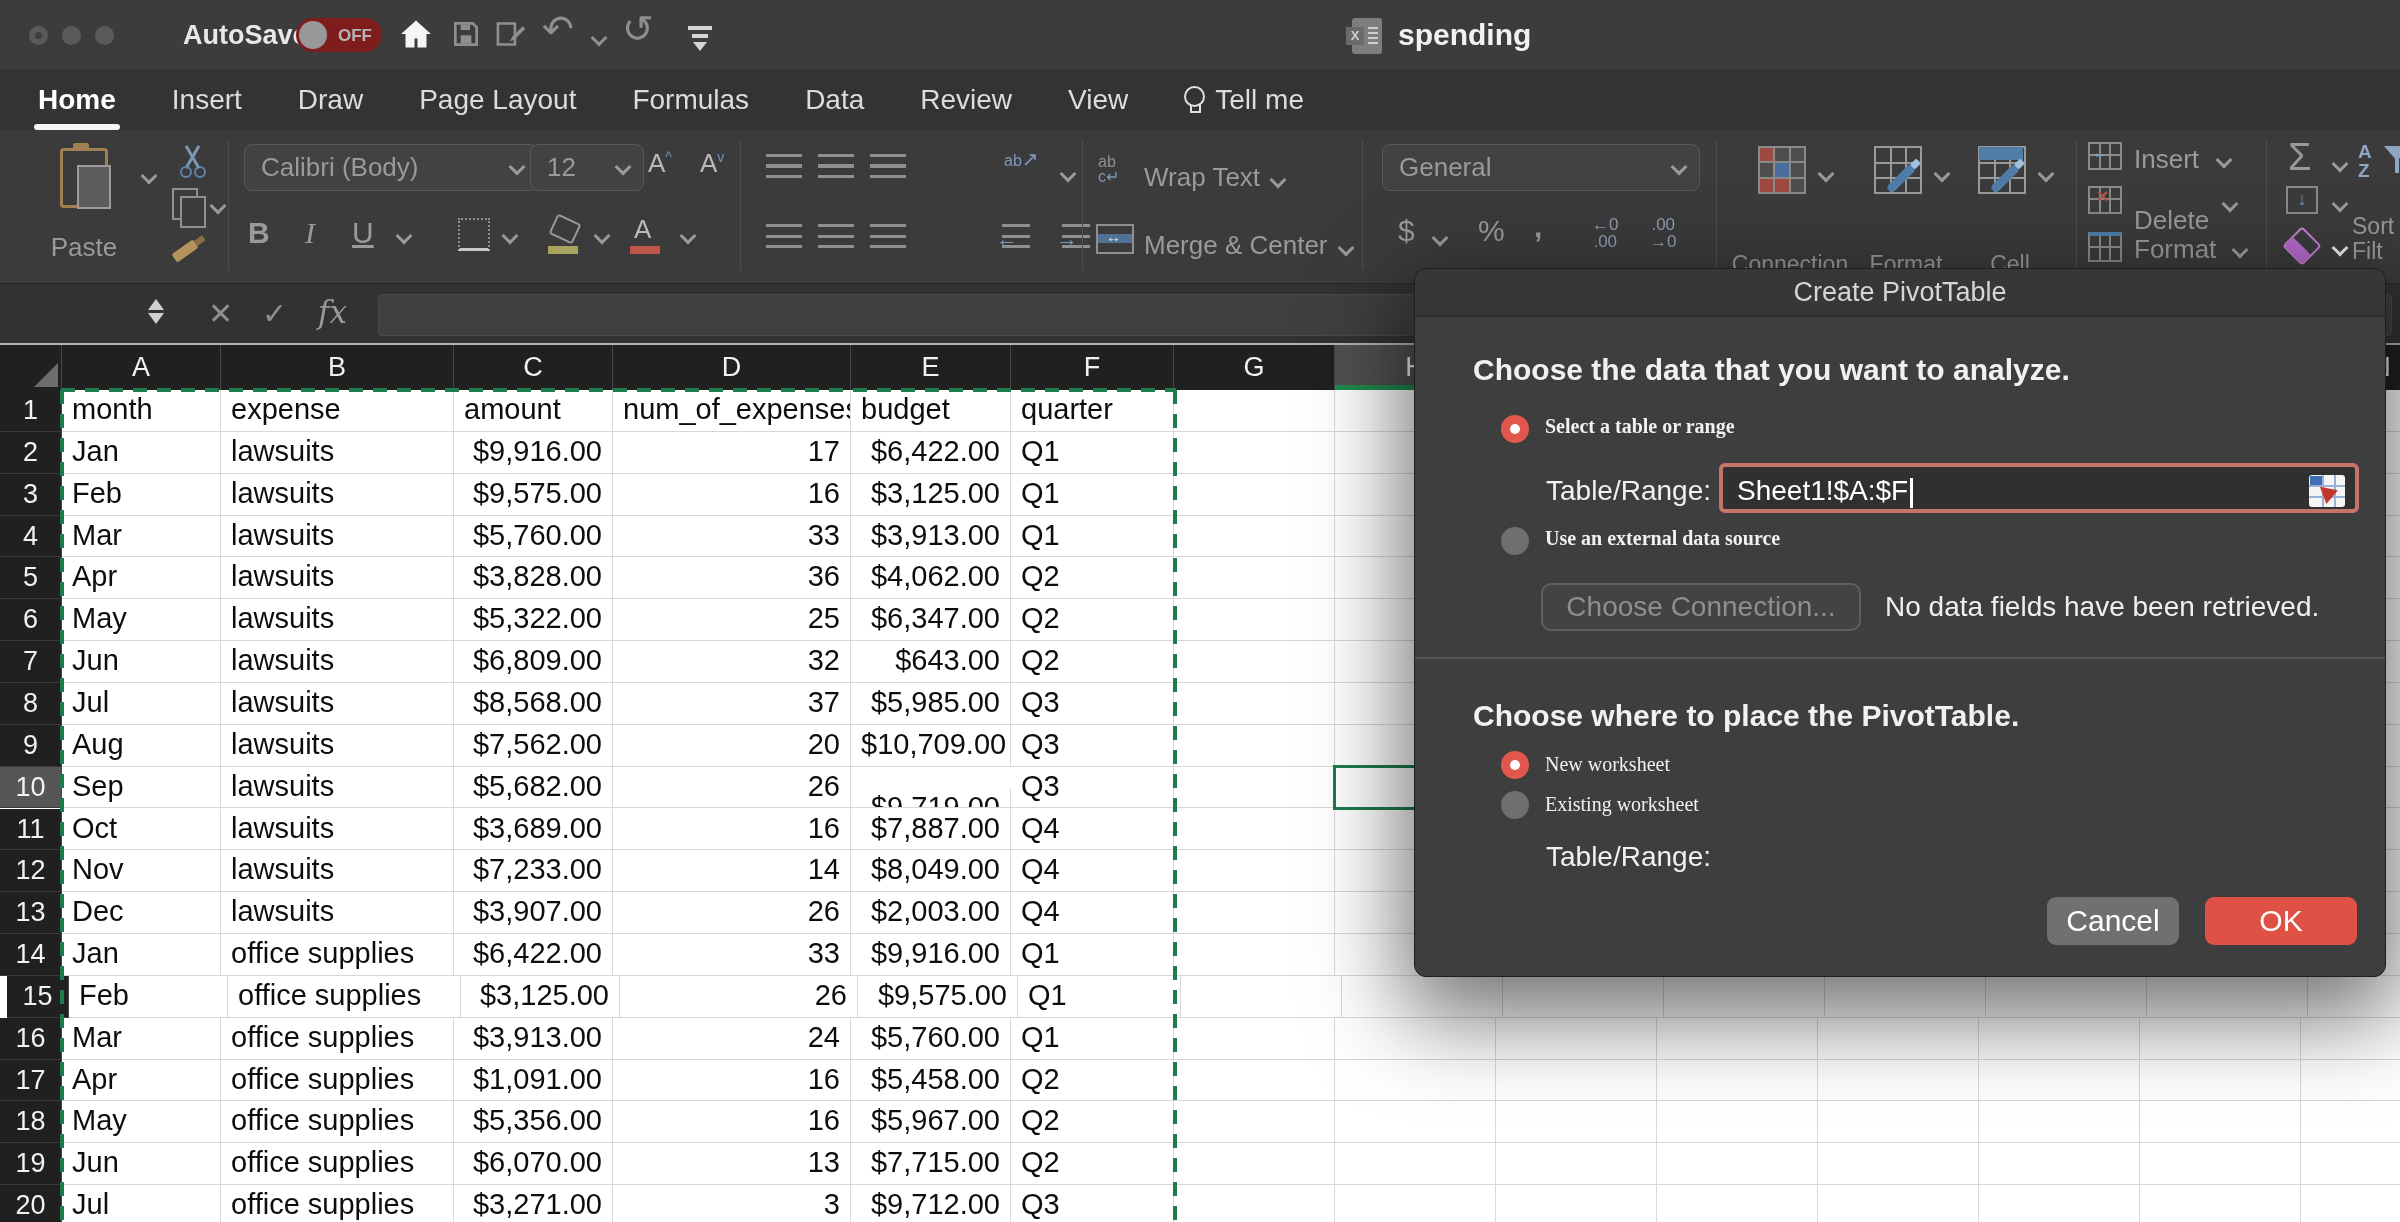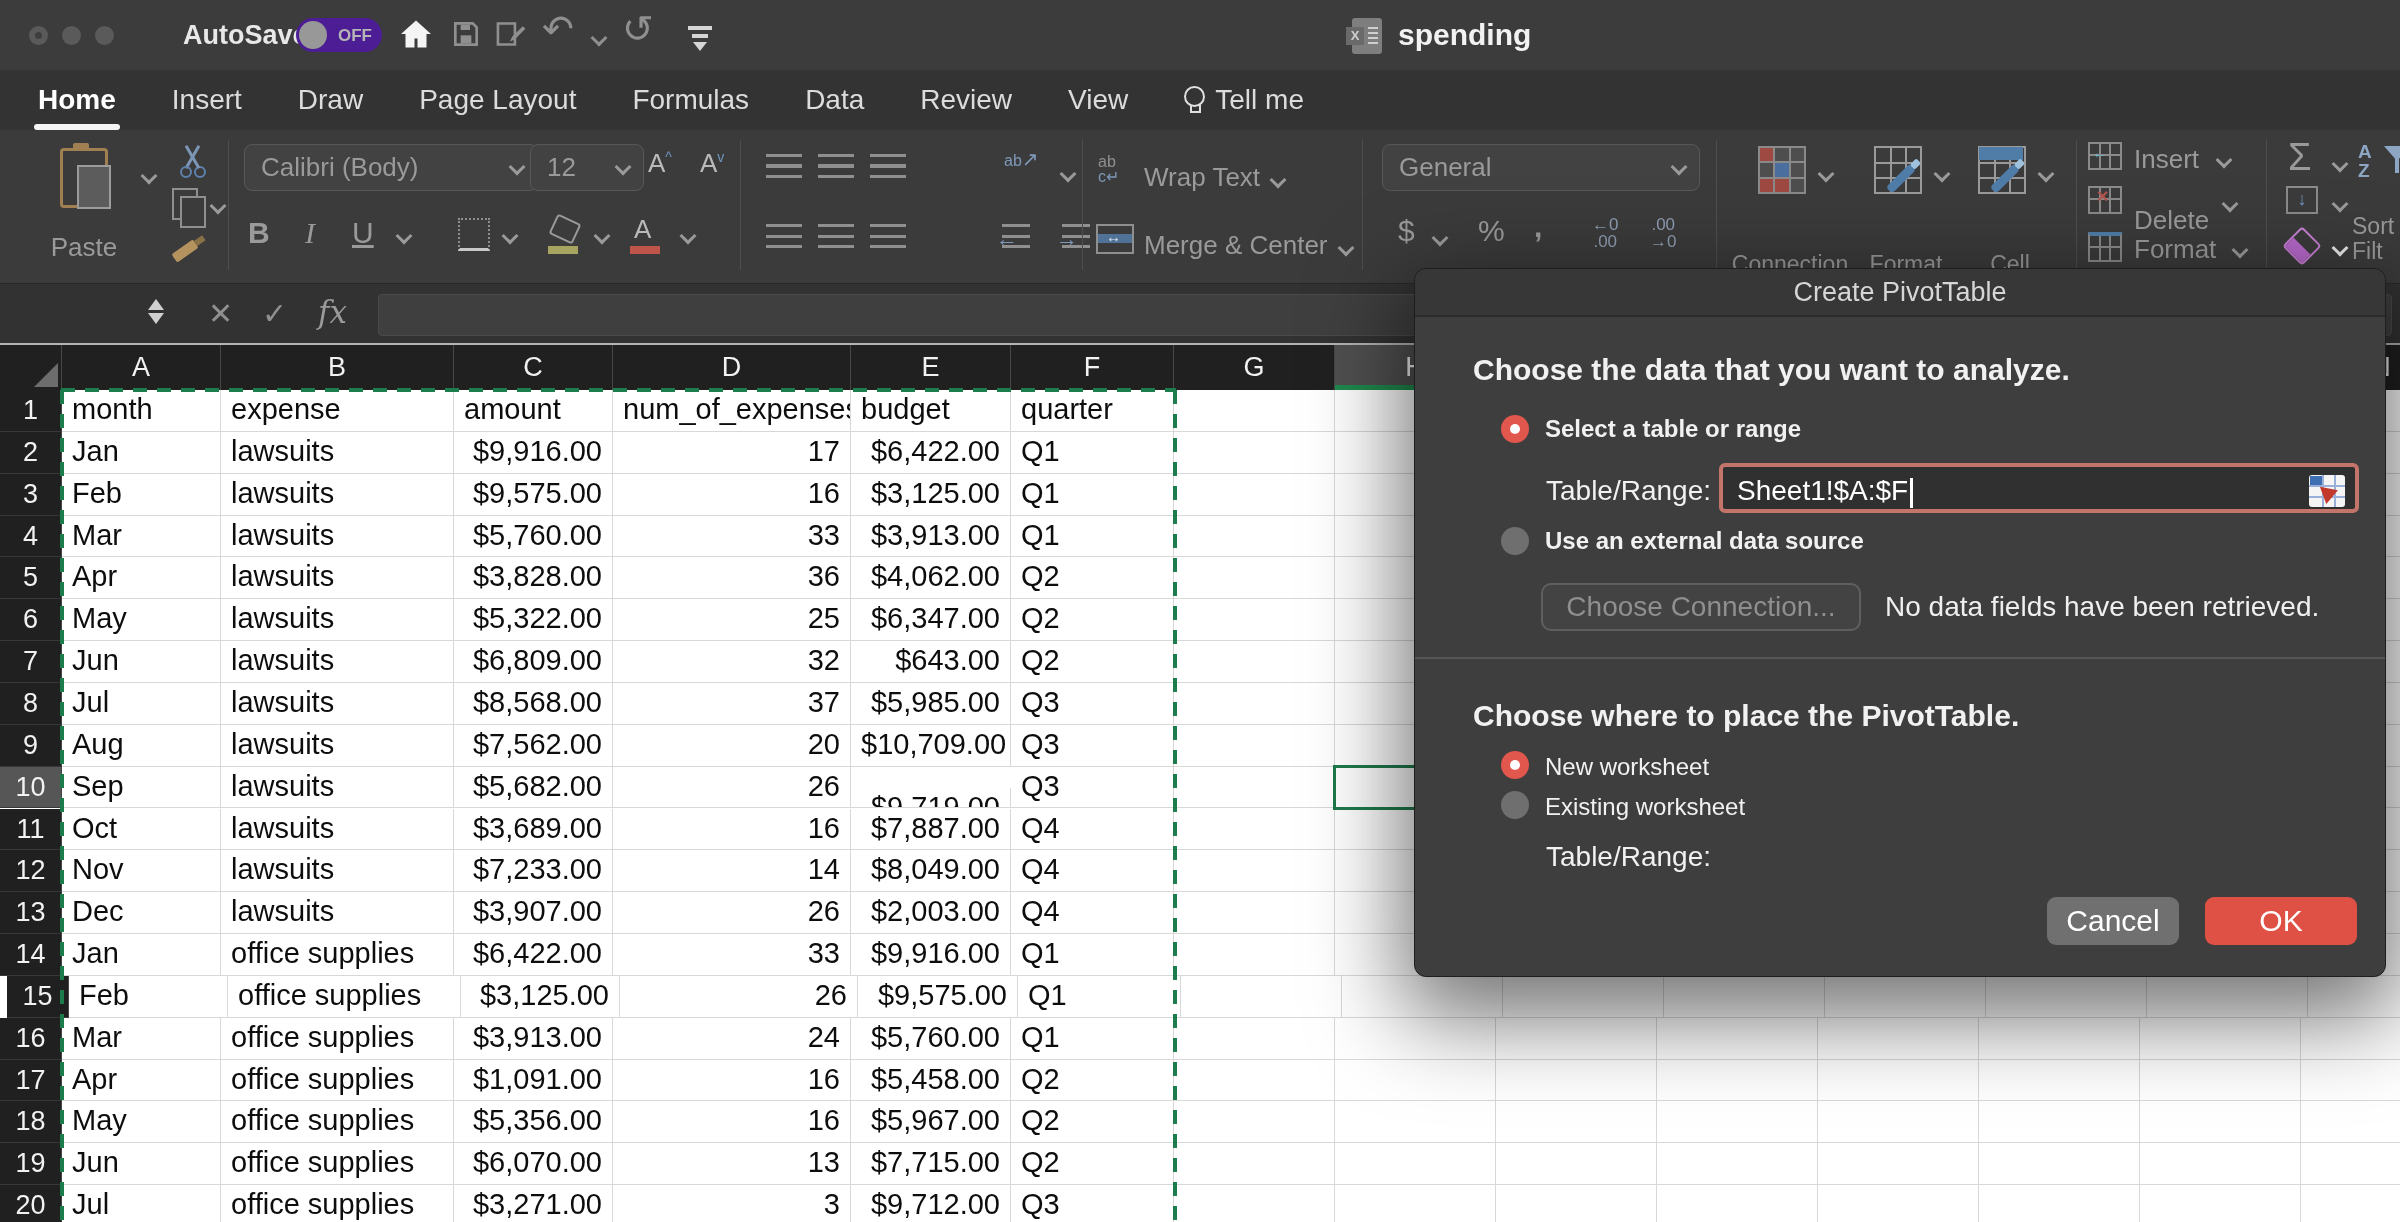--- a/index.html
+++ b/index.html
@@ -3,21 +3,21 @@
 <meta charset="utf-8">
 <style>
   html,body{margin:0;padding:0;background:#222;}
   #app{position:relative;width:2400px;height:1222px;overflow:hidden;background:#fff;
        font-family:"Liberation Sans",sans-serif;-webkit-font-smoothing:antialiased;}
   
   .titlebar{position:absolute;left:0;top:0;width:2400px;height:70px;background:#3c3c3c;border-bottom:1px solid #2a2a2a;}
   .light{position:absolute;top:26px;width:19px;height:19px;border-radius:50%;background:#5a5a5a;}
   .light.l1::after{content:"";position:absolute;left:6px;top:6px;width:7px;height:7px;border-radius:50%;background:#3e3e3e;}
   .as-label{position:absolute;left:183px;top:20px;font-size:27px;font-weight:700;color:#e8e8e8;}
-  .as-toggle{position:absolute;left:296px;top:18px;width:86px;height:34px;border-radius:17px;background:#4c1d95;}
+  .as-toggle{position:absolute;left:296px;top:18px;width:86px;height:34px;border-radius:17px;background:#7f1d1d;}
   .as-knob{position:absolute;left:3px;top:3px;width:28px;height:28px;border-radius:50%;background:#989898;}
   .as-off{position:absolute;right:10px;top:8px;font-size:17px;font-weight:700;color:#b5b5b5;}
   .tb-ic{position:absolute;top:18px;color:#8f8f8f;font-size:32px;line-height:34px;}
   .home-ic svg{display:block}
   .doc-ic{position:absolute;left:1352px;top:18px;width:30px;height:36px;background:#7e7e7e;border-radius:3px;}
   .doc-ic::before{content:"X";position:absolute;left:-6px;top:9px;width:18px;height:18px;background:#6a6a6a;color:#cfcfcf;
      font-size:13px;font-weight:700;text-align:center;line-height:18px;}
   .doc-ic::after{content:"";position:absolute;right:4px;top:9px;width:10px;height:18px;
      background:repeating-linear-gradient(#cfcfcf 0 2px,transparent 2px 5px);}
   .doc-title{position:absolute;left:1398px;top:18px;font-size:30px;font-weight:700;color:#f2f2f2;}
@@ -118,21 +118,21 @@
   .acell{position:absolute;border:3px solid #1f7a4b;z-index:3;background:transparent;}
   
   .dialog{position:absolute;left:1414px;top:268px;width:970px;height:707px;background:#3e3e3e;border:1px solid #1e1e1e;
           border-radius:12px;box-shadow:0 30px 90px 12px rgba(0,0,0,0.55);z-index:10;color:#f1f1f1;}
   .dlg-title{position:absolute;left:0;top:0;width:100%;height:46px;background:#373737;border-bottom:2px solid #2b2b2b;
              border-radius:12px 12px 0 0;text-align:center;line-height:46px;font-size:27px;color:#d6d6d6;}
   .dlg-h{position:absolute;left:58px;font-size:30px;font-weight:700;}
   .radio{position:absolute;width:28px;height:28px;border-radius:50%;background:#6f6f6f;}
   .radio.sel{background:#e2574d;}
   .radio.sel::after{content:"";position:absolute;left:9px;top:9px;width:10px;height:10px;border-radius:50%;background:#fff;}
-  .rlab{position:absolute;font-size:24px;}
+  .rlab{position:absolute;font-size:20px;font-family:Liberation Serif, serif;}
   .rlab.b{font-weight:700;}
   .dlg-field-label{position:absolute;font-size:28px;text-align:right;}
   .dlg-input{position:absolute;height:50px;background:#313131;border-radius:6px;box-sizing:border-box;
              font-size:28px;line-height:48px;padding-left:14px;color:#fff;}
   .dlg-input.focus{border:4px solid #c4756b;background:#303030;}
   .dlg-input.dis{border:2px solid #4c4c4c;background:#3a3a3a;color:#8f8f8f;}
   .caret{display:inline-block;width:3px;height:30px;background:#fff;vertical-align:middle;margin-left:2px;}
   .rsel{position:absolute;top:8px;width:36px;height:32px;background:
       linear-gradient(#3f6fb3 0 0) 1px 1px/12px 9px no-repeat,
       linear-gradient(#9ab0d8 0 0) 0 10px/100% 2px no-repeat,

